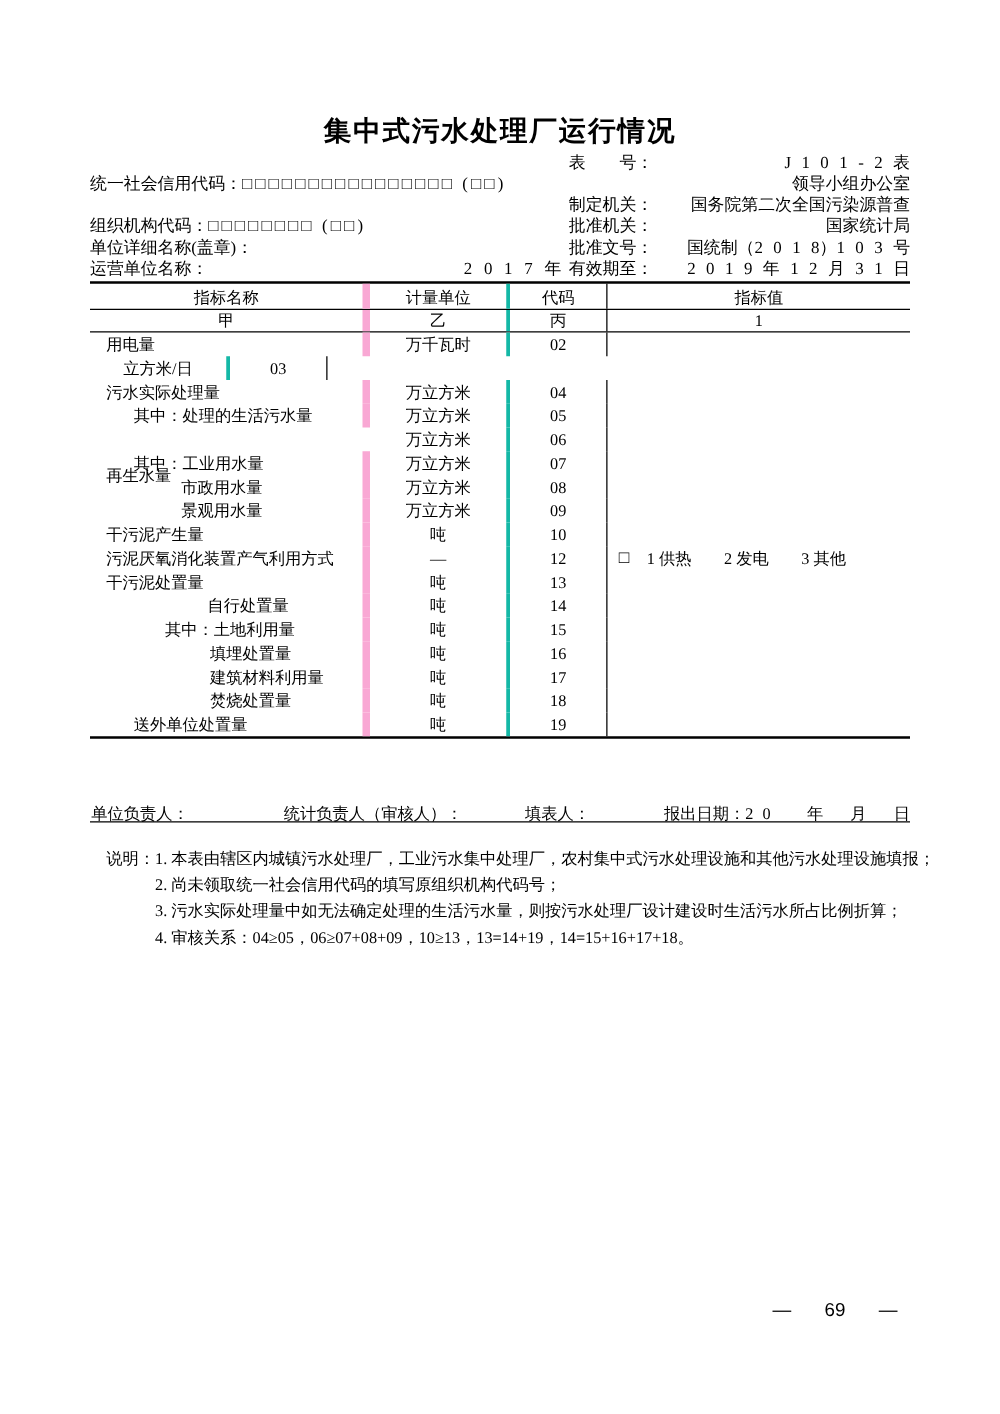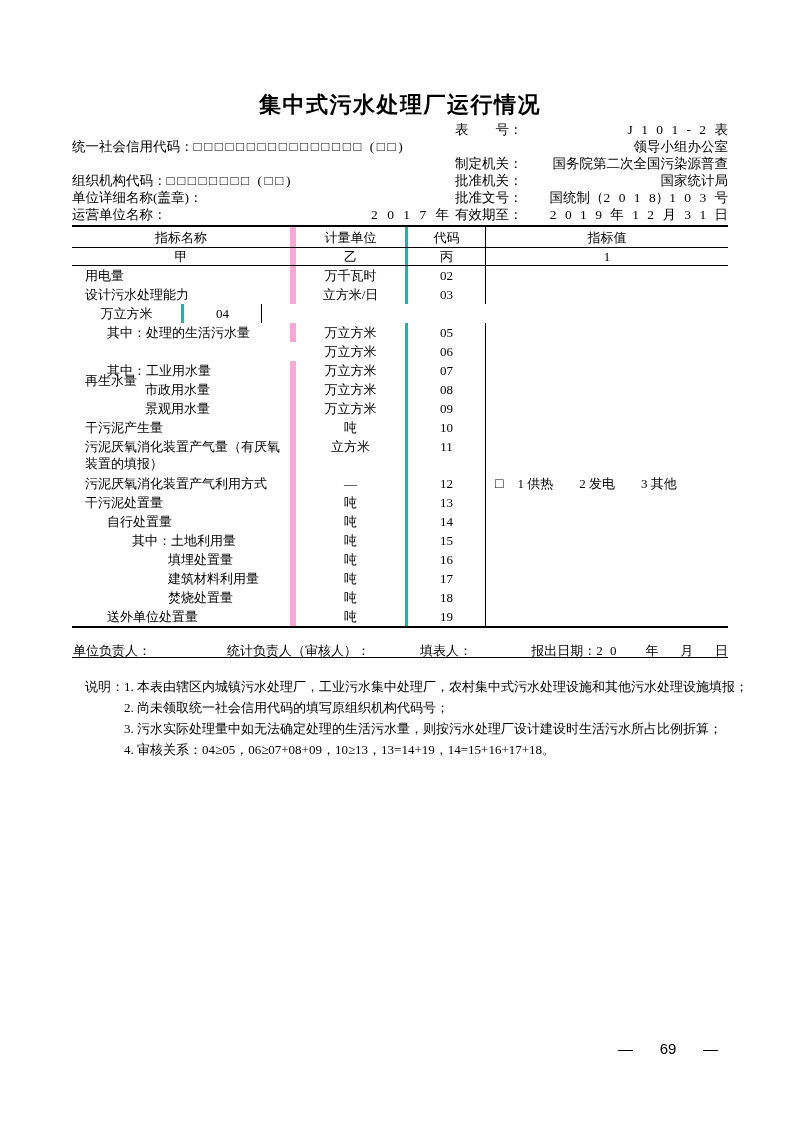--- a/index.html
+++ b/index.html
@@ -121,32 +121,32 @@
         </div>
         <div class="tc c2">
           <span>万千瓦时</span>
         </div>
         <div class="tc c3">
           <span>02</span>
         </div>
         <div class="tc c4"></div>
       </div>
       <div class="trow">
-        <div class="tc c1" style="padding-left: 13px;">
-          <span>设计污水处理能力</span>
-        </div>
         <div class="tc c2">
           <span>立方米/日</span>
         </div>
         <div class="tc c3">
           <span>03</span>
         </div>
         <div class="tc c4"></div>
       </div>
       <div class="trow">
+        <div class="tc c1" style="padding-left: 13px;">
+          <span>污水实际处理量</span>
+        </div>
         <div class="tc c2">
           <span>万立方米</span>
         </div>
         <div class="tc c3">
           <span>04</span>
         </div>
         <div class="tc c4"></div>
       </div>
       <div class="trow">
         <div class="tc c1" style="padding-left: 35px;">
@@ -210,32 +210,20 @@
       </div>
       <div class="trow">
         <div class="tc c1" style="padding-left: 13px;">
           <span>干污泥产生量</span>
         </div>
         <div class="tc c2">
           <span>吨</span>
         </div>
         <div class="tc c3">
           <span>10</span>
-        </div>
-        <div class="tc c4"></div>
-      </div>
-      <div class="trow tall">
-        <div class="tc c1" style="padding-left: 13px;">
-          <span>污泥厌氧消化装置产气量（有厌氧装置的填报）</span>
-        </div>
-        <div class="tc c2">
-          <span>立方米</span>
-        </div>
-        <div class="tc c3">
-          <span>11</span>
         </div>
         <div class="tc c4"></div>
       </div>
       <div class="trow">
         <div class="tc c1" style="padding-left: 13px;">
           <span>污泥厌氧消化装置产气利用方式</span>
         </div>
         <div class="tc c2">
           <span>—</span>
         </div>
@@ -255,21 +243,21 @@
         </div>
         <div class="tc c2">
           <span>吨</span>
         </div>
         <div class="tc c3">
           <span>13</span>
         </div>
         <div class="tc c4"></div>
       </div>
       <div class="trow">
-        <div class="tc c1" style="padding-left: 35px;">
+        <div class="tc c1" style="padding-left: 35px; justify-content: center;">
           <span>自行处置量</span>
         </div>
         <div class="tc c2">
           <span>吨</span>
         </div>
         <div class="tc c3">
           <span>14</span>
         </div>
         <div class="tc c4"></div>
       </div>

